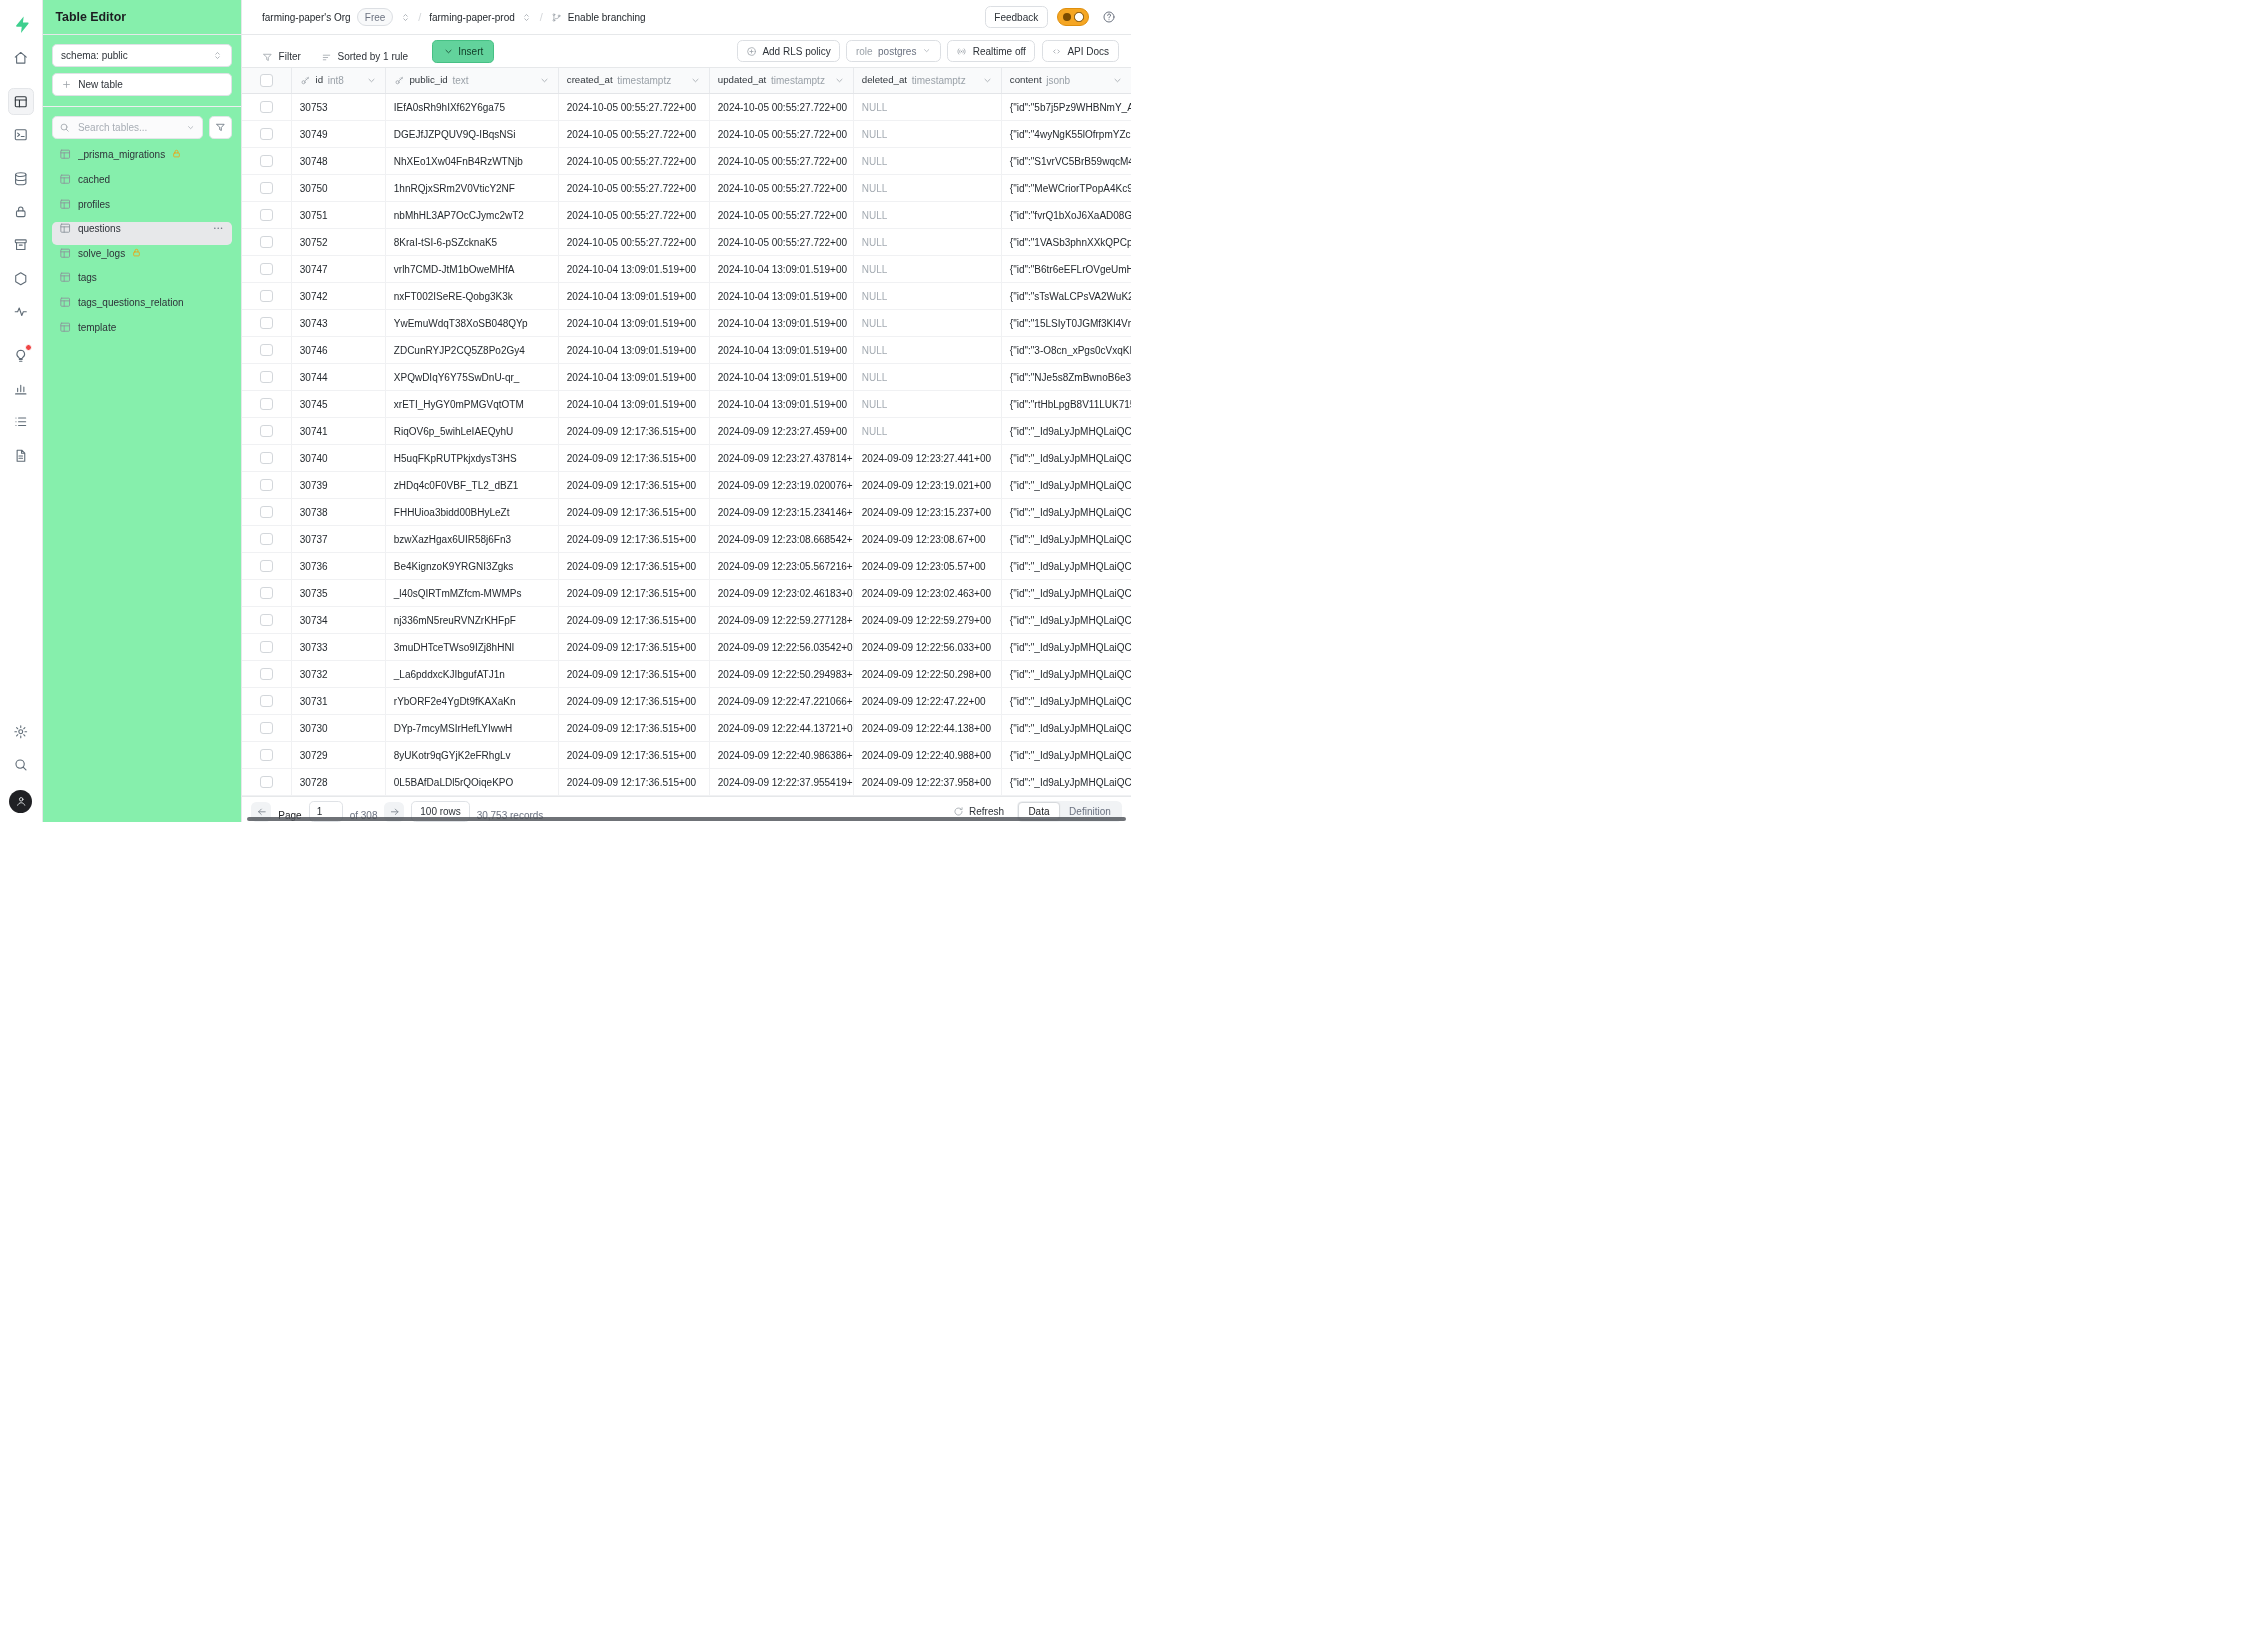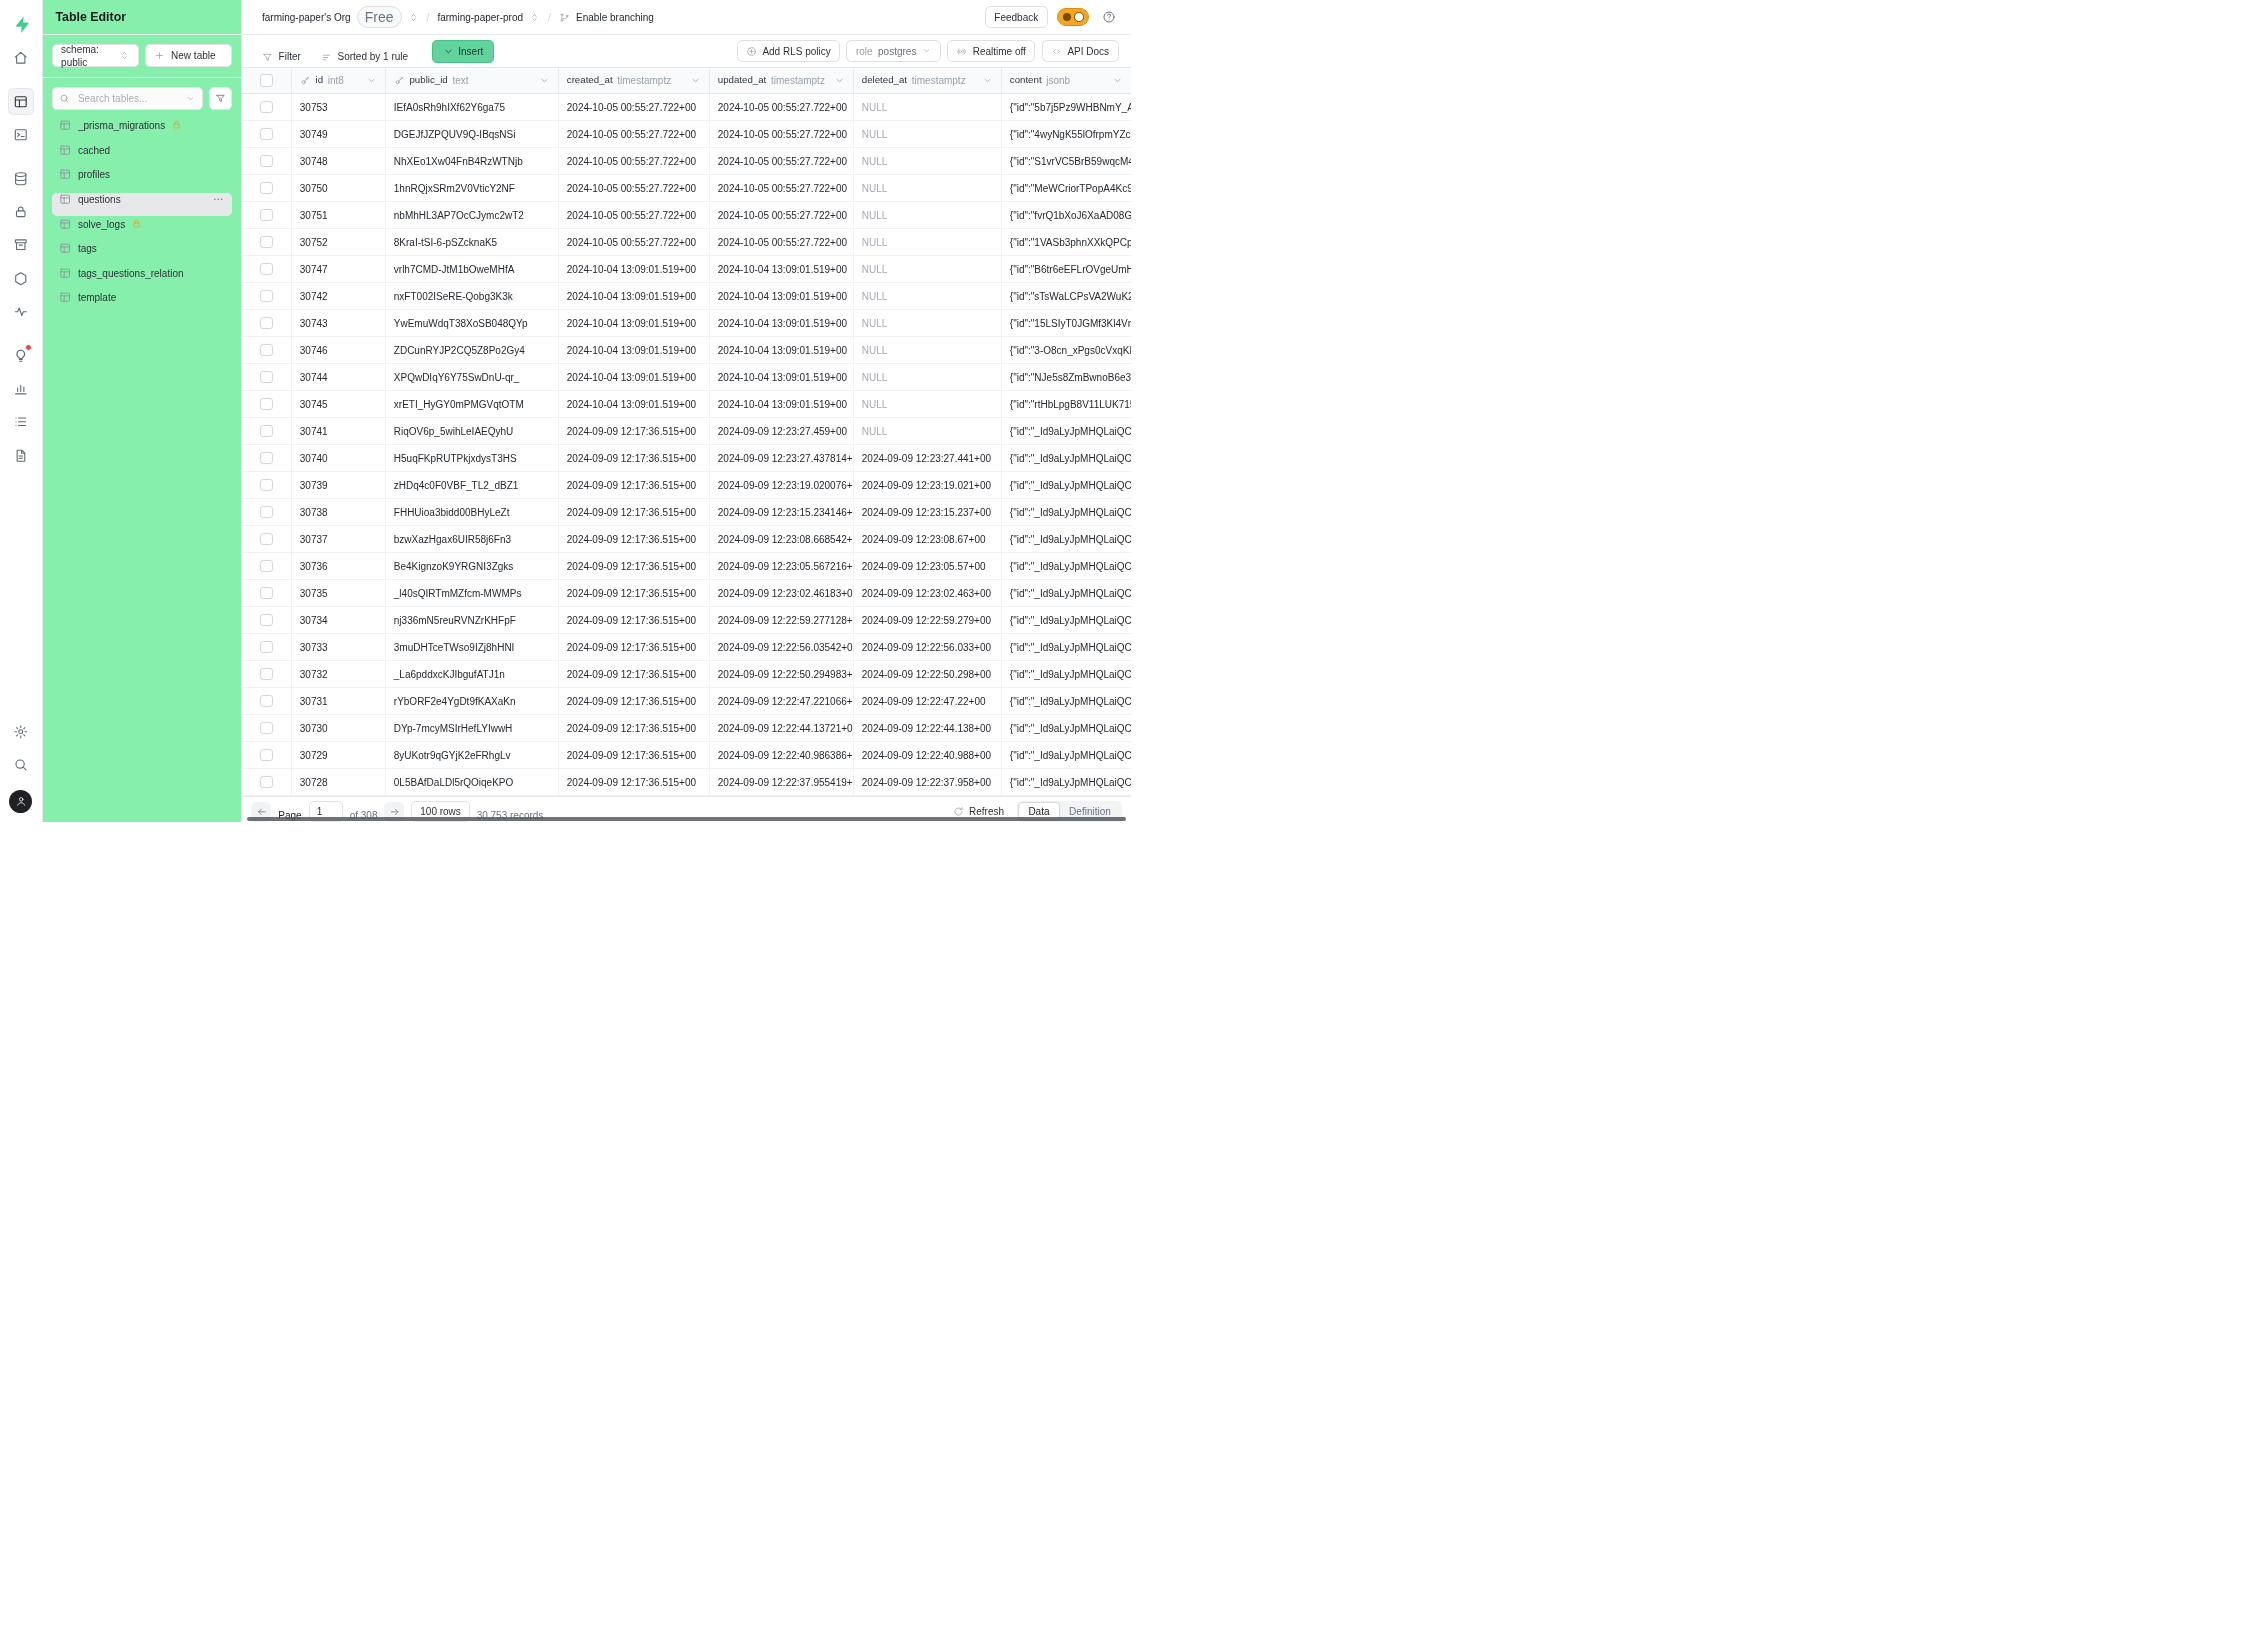--- a/index.html
+++ b/index.html
@@ -25,42 +25,42 @@
   .rail-btn.active{background:#f3f4f6;border:0.8px solid #e4e6e9;color:#30363c}
   .rail-btn.gap{margin-top:10px}
   .rail-btn .dot{position:absolute;top:2.3px;right:2.3px;width:7px;height:7px;border-radius:50%;background:#ef4444;border:1.6px solid #fff}
   .avatar{width:23px;height:23px;border-radius:50%;background:#202124;color:#eceff1;display:grid;place-items:center;margin-top:4.7px}
   .avatar svg{width:12.4px;height:12.4px}
 
   
   .sidebar{width:199px;flex:none;border-right:0.8px solid #e6e8ea;display:flex;flex-direction:column;background:#86efac}
   .sb-head{height:35px;flex:none;display:flex;align-items:center;padding:0 12.4px;border-bottom:0.8px solid #e6e8ea}
   .sb-head h1{margin:0;font-size:12.4px;font-weight:600;color:#1c1e21}
-  .sb-top{padding:9.3px;display:flex;flex-direction:row;gap:6.2px}
+  .sb-top{padding:9.3px;display:flex;flex-direction:column;gap:6.2px}
   .schema-btn{height:23px;border:0.8px solid #dfe2e6;border-radius:4.7px;background:#fff;display:flex;align-items:center;justify-content:space-between;padding:0 7.8px;color:#2d3238;width:100%}
   .newtable-btn{height:23px;border:0.8px solid #dfe2e6;border-radius:4.7px;background:#fff;display:flex;align-items:center;gap:6.2px;padding:0 7.8px;color:#2d3238;width:100%}
   .sb-divider{border-top:0.8px solid #edeff1}
   .sb-search{display:flex;gap:6.2px;padding:9.3px 9.3px 6.2px;align-items:center}
   .search-box{flex:1;height:23px;border:0.8px solid #e3e6e9;background:#fbfbfc;border-radius:4.7px;display:flex;align-items:center;gap:5.4px;padding:0 6.2px;min-width:0}
   .search-box input{border:none;outline:none;background:transparent;flex:1;min-width:0;font:inherit;color:#2d3238}
   .search-box input::placeholder{color:#a8aeb5}
   .filter-sq{width:23px;height:23px;flex:none;border:0.8px solid #e3e6e9;border-radius:4.7px;background:#fff;display:grid;place-items:center;color:#5f6b76}
   .tbl-list{padding:3.1px 9.3px;display:flex;flex-direction:column;gap:1.6px;overflow:hidden}
   .tbl-item{height:23px;flex:none;display:flex;align-items:flex-start;gap:6.2px;padding:0 7px;border-radius:4.7px;color:#2d3238}
   .tbl-item .tblic{color:#8b939b}
   .tbl-item.selected{background:#e7e8ea}
   .tbl-name{white-space:nowrap;overflow:hidden;text-overflow:ellipsis}
   .lockic{color:#f59e0b}
   .dotsic{margin-left:auto;color:#6b7280}
 
   
   .main{flex:1;min-width:0;display:flex;flex-direction:column;position:relative;background:#fff}
   .top{height:35px;flex:none;border-bottom:0.8px solid #e6e8ea;display:flex;align-items:center;padding:0 12.4px 0 20px;gap:7.8px}
   .crumb{display:flex;align-items:center;gap:6.2px;color:#24292e}
-  .badge{border:0.8px solid #dcdfe3;background:#f8f9fa;border-radius:776px;padding:1.2px 7px;font-size:14px;color:#6b7280}
+  .badge{border:0.8px solid #dcdfe3;background:#f8f9fa;border-radius:776px;padding:1.2px 7px;font-size:10px;color:#6b7280}
   .sep{color:#d4d7da;font-size:11px}
   .top-right{margin-left:auto;display:flex;align-items:center;gap:9.3px}
   .btn-outline{height:22.5px;border:0.8px solid #dcdfe3;border-radius:5.4px;background:#fff;display:inline-flex;align-items:center;gap:5.4px;padding:0 8.5px;color:#2d3238}
   .amber-badge{height:18.6px;border-radius:776px;background:#f5a623;border:0.8px solid #df8f0d;display:inline-flex;align-items:center;gap:3.1px;padding:0 4.7px}
   .ab-a{width:8.5px;height:8.5px;border-radius:50%;background:#7a4b00}
   .ab-b{width:9.3px;height:9.3px;border-radius:50%;background:#fff;border:1.9px solid #7a4b00}
   .help-btn{width:20px;height:20px;color:#6b7280;display:grid;place-items:center}
   .help-btn .ic{width:14px;height:14px}
 
   .toolbar{height:33px;flex:none;border-bottom:0.8px solid #e6e8ea;display:flex;align-items:center;padding:0 12.4px;gap:4.7px}

